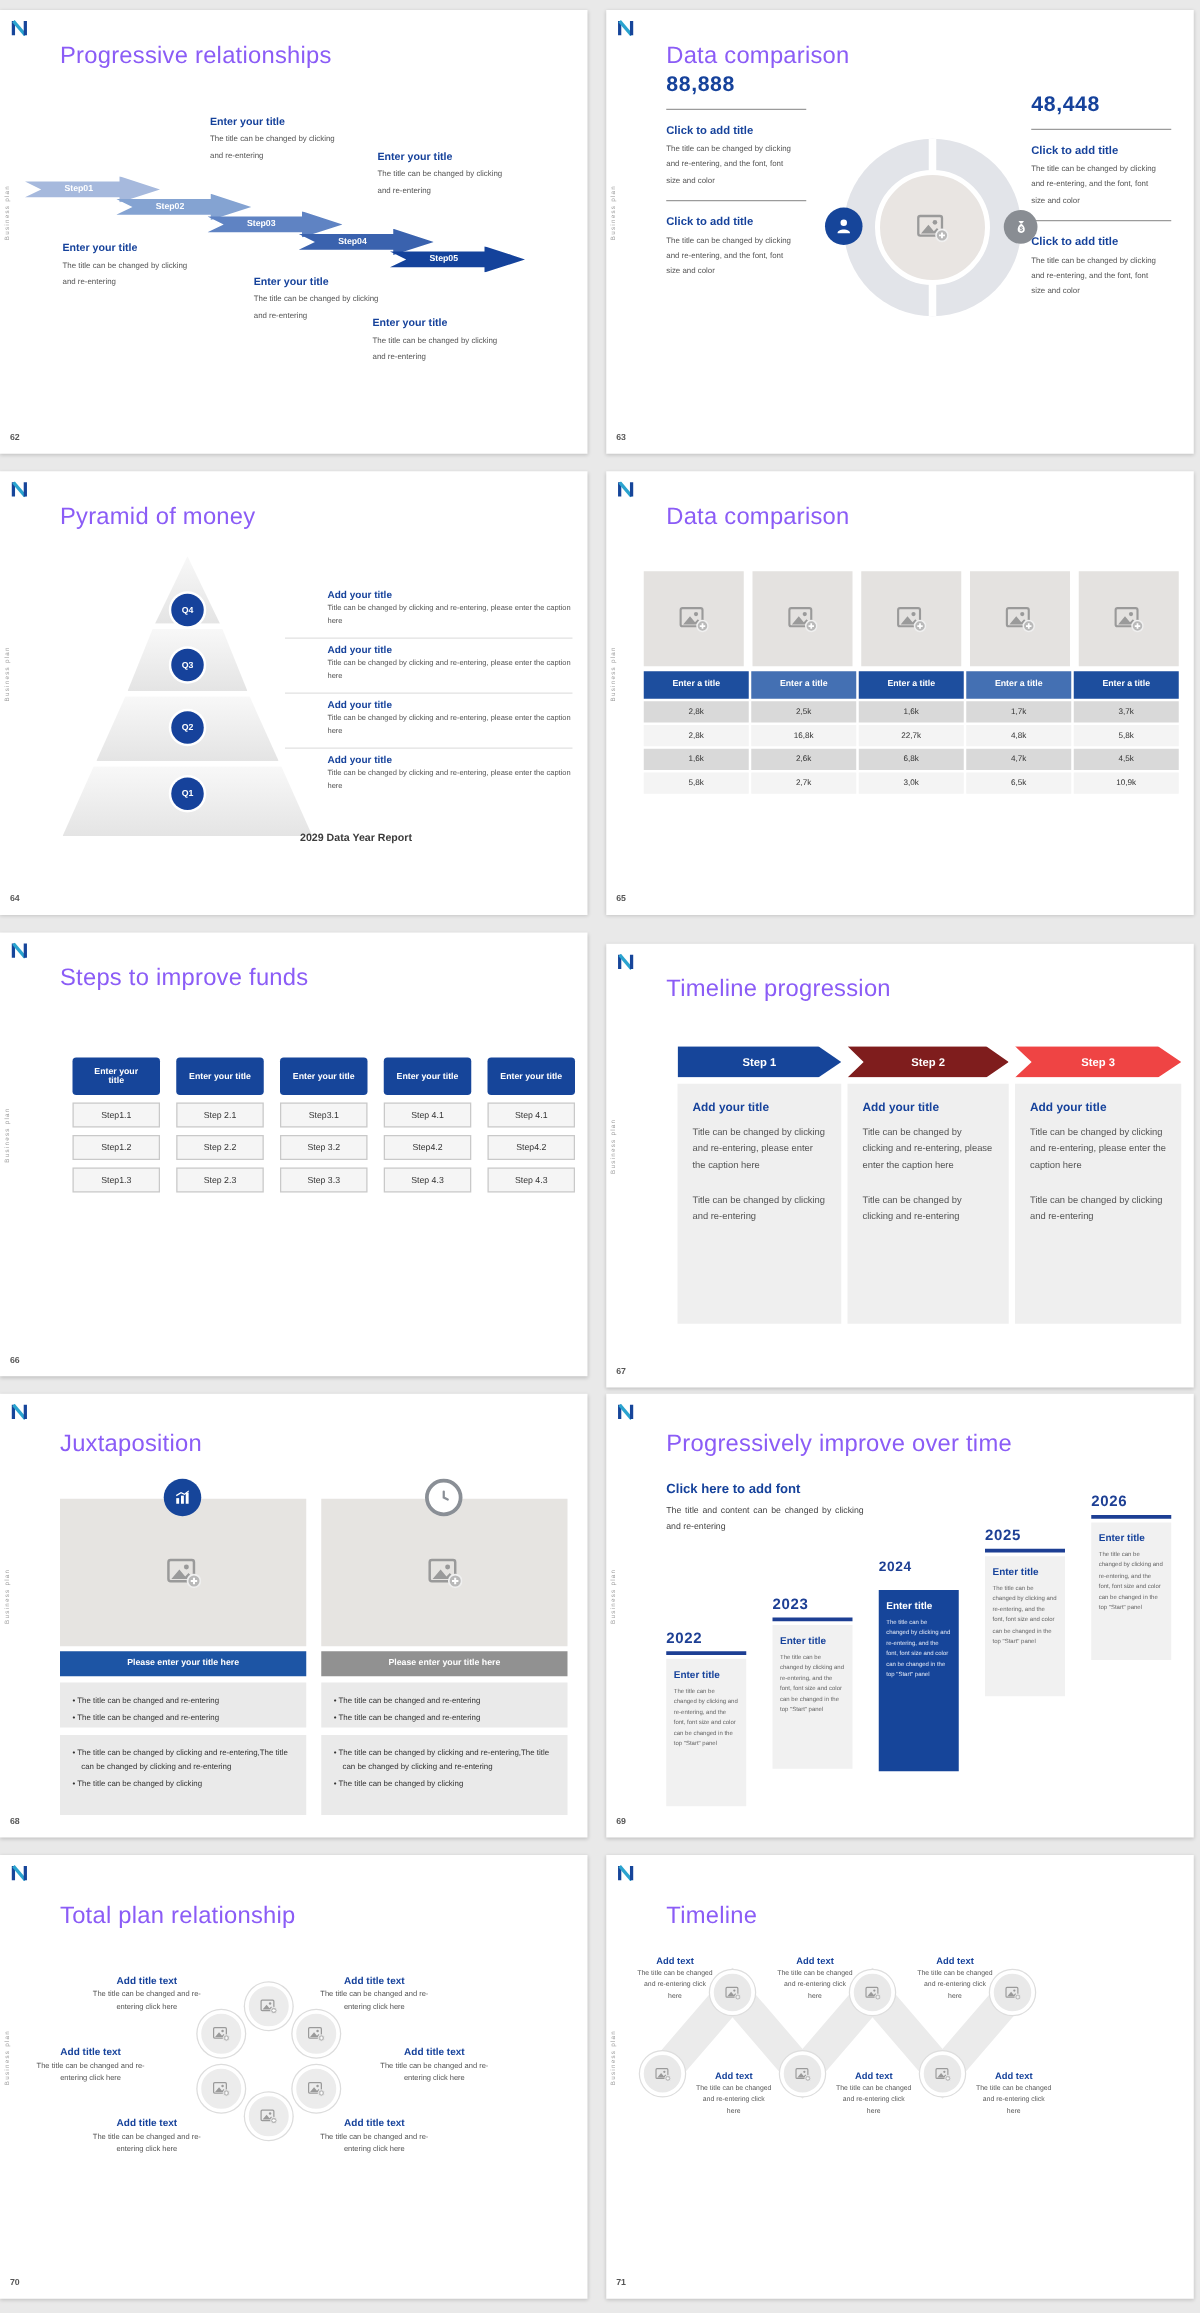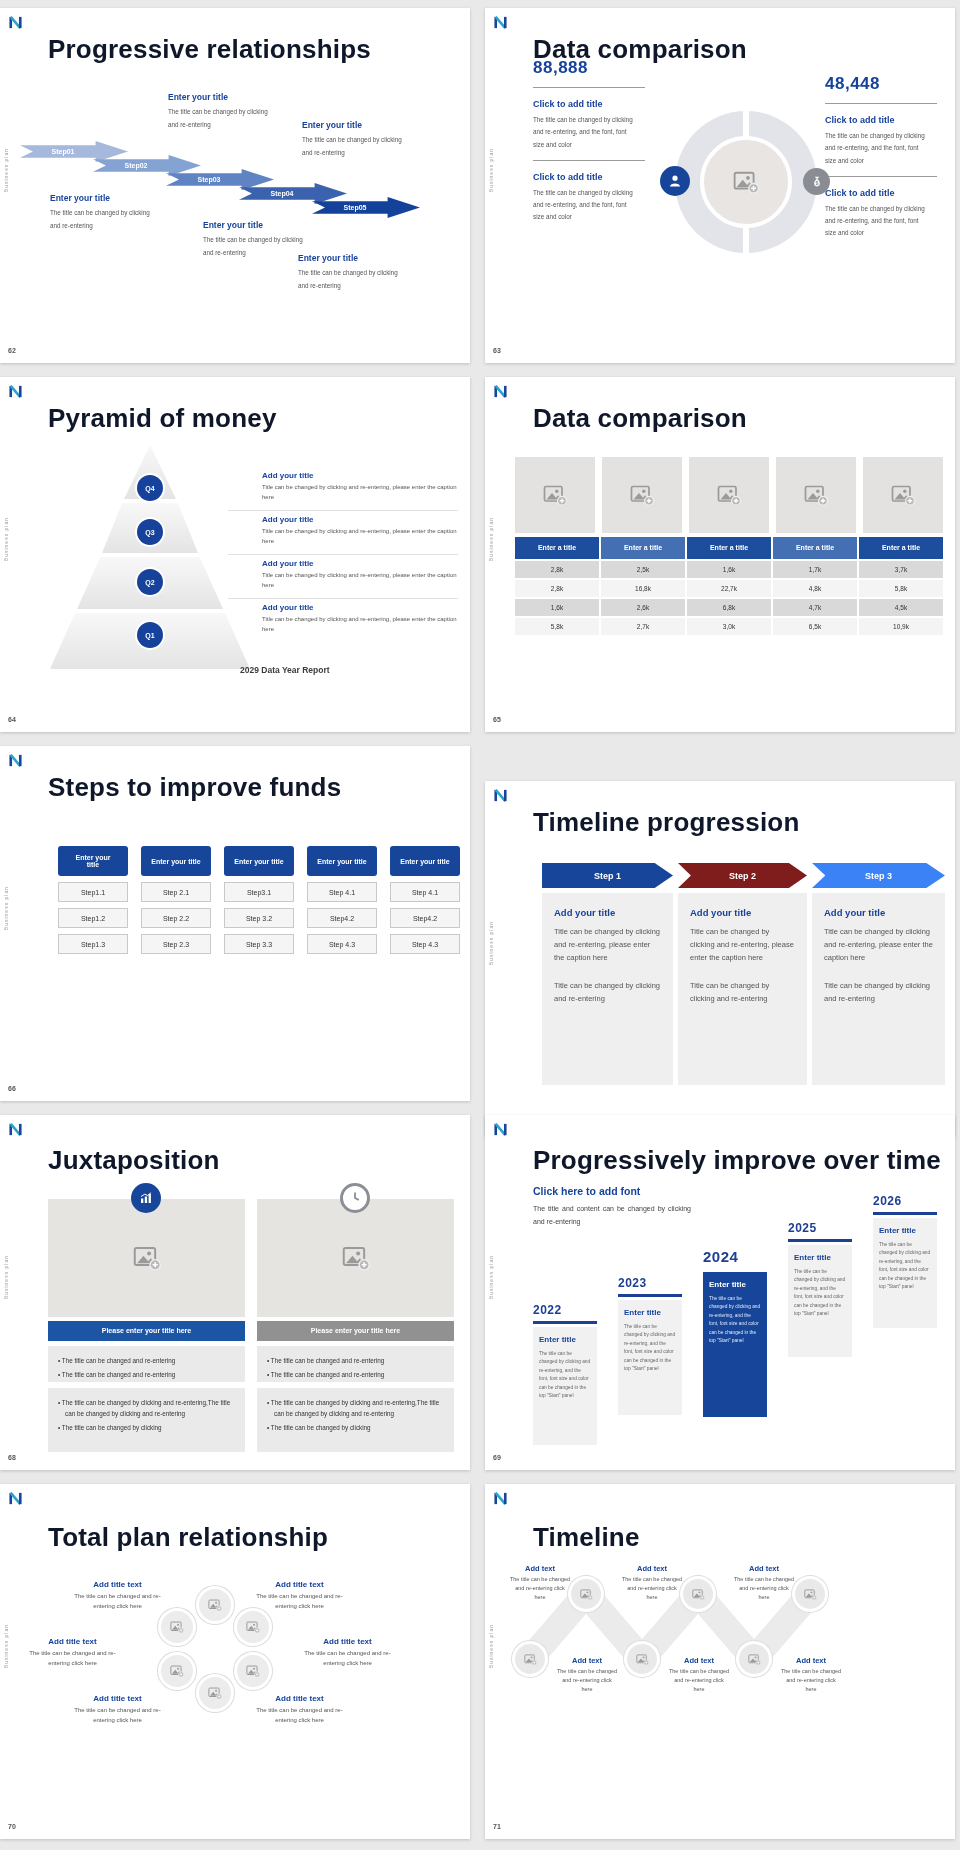--- a/index.html
+++ b/index.html
@@ -1,21 +1,21 @@
 <!DOCTYPE html>
 <html><head>
 <meta charset="utf-8">
 <style>
   html,body{margin:0;padding:0;background:#e9e9e9;}
   .page{position:relative;width:960px;height:1850px;background:#e9e9e9;font-family:"Liberation Sans",sans-serif;overflow:hidden;}
   .slide{position:absolute;width:470px;height:355px;background:#fff;box-shadow:0 1px 3px rgba(0,0,0,.18);overflow:hidden;}
   .logo{position:absolute;left:8px;top:8px;}
   .vtext{position:absolute;left:3px;top:140px;font-size:5px;color:#9a9a9a;letter-spacing:1px;writing-mode:vertical-rl;transform:rotate(180deg);}
   .pagenum{position:absolute;left:8px;bottom:9px;font-size:7px;font-weight:bold;color:#555;}
-  .stitle{position:absolute;left:48px;top:26px;font-size:26px;font-weight:700;color:#0f172a;letter-spacing:.2px;}
+  .stitle{position:absolute;left:48px;top:26px;font-size:19px;font-weight:400;color:#8b5cf6;letter-spacing:.2px;}
   
   .arr62{position:absolute;width:108px;height:21px;clip-path:polygon(0 20%,70% 20%,70% 0,100% 50%,70% 100%,70% 80%,0 80%,12% 50%);color:#fff;font-size:7px;font-weight:bold;display:flex;align-items:center;justify-content:center;padding-right:22px;box-sizing:border-box;}
   .tb{position:absolute;width:105px;}
   .tb-h{font-size:8.5px;font-weight:bold;color:#16429b;margin-bottom:4px;}
   .tb-b{font-size:6.3px;color:#555;line-height:2.05;}
   
   .col63{position:absolute;width:122px;}
   .val63{font-size:17px;font-weight:bold;color:#16429b;letter-spacing:.5px;}
   .hr63{height:1px;background:#9b9b9b;margin:9px 0 11px;width:112px;}
   .ch63{font-size:9px;font-weight:bold;color:#16429b;margin-bottom:5px;}
@@ -339,33 +339,33 @@
     </div>
     <div class="col66" style="left:390px">
       <div class="h66">Enter your title</div>
       <div class="s66">Step 4.1</div>
       <div class="s66">Step4.2</div>
       <div class="s66">Step 4.3</div>
     </div>
     <div class="pagenum">66</div>
   </div>
 
-  <div class="slide" style="left:485px;top:781px">
+  <div class="slide" style="left:485px;top:755px">
     <svg class="logo" width="15" height="13">
         <use href="#logoN"></use>
       </svg>
     <div class="vtext">Business plan</div>
     <div class="stitle">Timeline progression</div>
     <div class="arr67" style="left:57px;width:131px;background:#16459a;clip-path:polygon(0 0,86% 0,100% 50%,86% 100%,0 100%)">
         <span>Step 1</span>
       </div>
     <div class="arr67" style="left:193px;width:129px;background:#7f1d1d;clip-path:polygon(0 0,86% 0,100% 50%,86% 100%,0 100%,10% 50%)">
         <span>Step 2</span>
       </div>
-    <div class="arr67" style="left:327px;width:133px;background:#3b82f6;clip-path:polygon(0 0,86% 0,100% 50%,86% 100%,0 100%,10% 50%)">
+    <div class="arr67" style="left:327px;width:133px;background:#ef4444;clip-path:polygon(0 0,86% 0,100% 50%,86% 100%,0 100%,10% 50%)">
         <span>Step 3</span>
       </div>
     <div class="card67" style="left:57px;width:131px">
       <div class="c67h">Add your title</div>
       <div class="c67p">Title can be changed by clicking and re-entering, please enter the caption here</div>
       <div class="c67p">Title can be changed by clicking and re-entering</div>
     </div>
     <div class="card67" style="left:193px;width:129px">
       <div class="c67h">Add your title</div>
       <div class="c67p">Title can be changed by clicking and re-entering, please enter the caption here</div>
@@ -445,21 +445,21 @@
       <div class="bd69">The title can be changed by clicking and re-entering, and the font, font size and color can be changed in the top "Start" panel</div>
     </div>
 
     <div class="yr69" style="left:133px;top:161px">2023</div>
     <div class="ul69" style="left:133px;top:179px"></div>
     <div class="card69" style="left:133px;top:185px;height:115px">
       <div class="et69">Enter title</div>
       <div class="bd69">The title can be changed by clicking and re-entering, and the font, font size and color can be changed in the top "Start" panel</div>
     </div>
 
-    <div class="yr69" style="left:218px;top:133px;font-size:15px">2024</div>
+    <div class="yr69" style="left:218px;top:133px;font-size:11px">2024</div>
     <div class="card69 bl" style="left:218px;top:157px;height:145px">
       <div class="et69">Enter title</div>
       <div class="bd69">The title can be changed by clicking and re-entering, and the font, font size and color can be changed in the top "Start" panel</div>
     </div>
 
     <div class="yr69" style="left:303px;top:106px">2025</div>
     <div class="ul69" style="left:303px;top:124px"></div>
     <div class="card69" style="left:303px;top:130px;height:112px">
       <div class="et69">Enter title</div>
       <div class="bd69">The title can be changed by clicking and re-entering, and the font, font size and color can be changed in the top "Start" panel</div>

